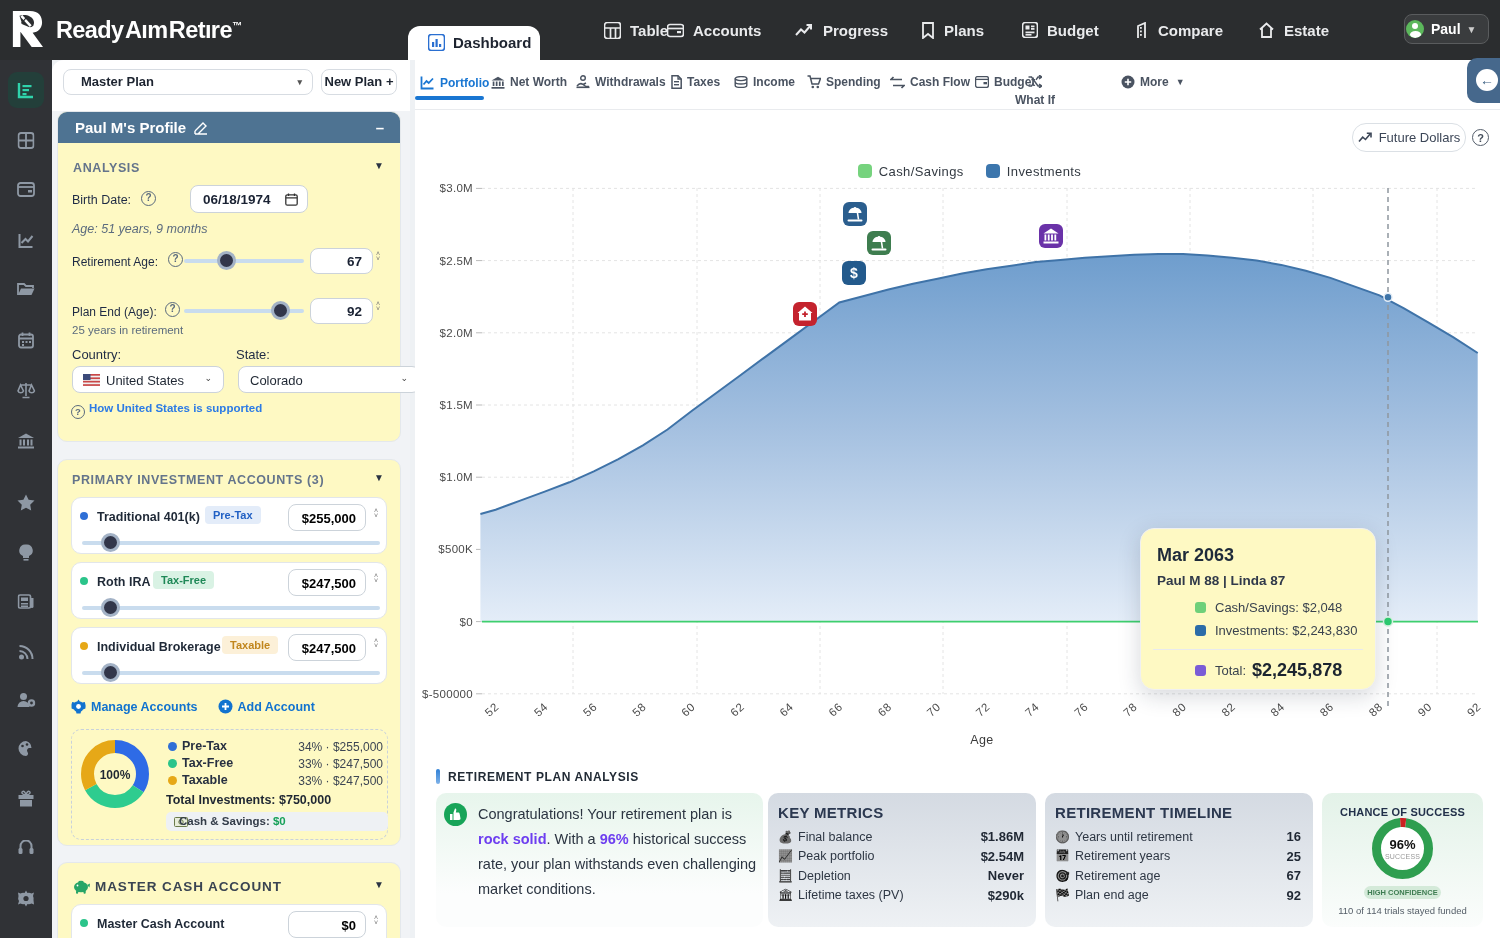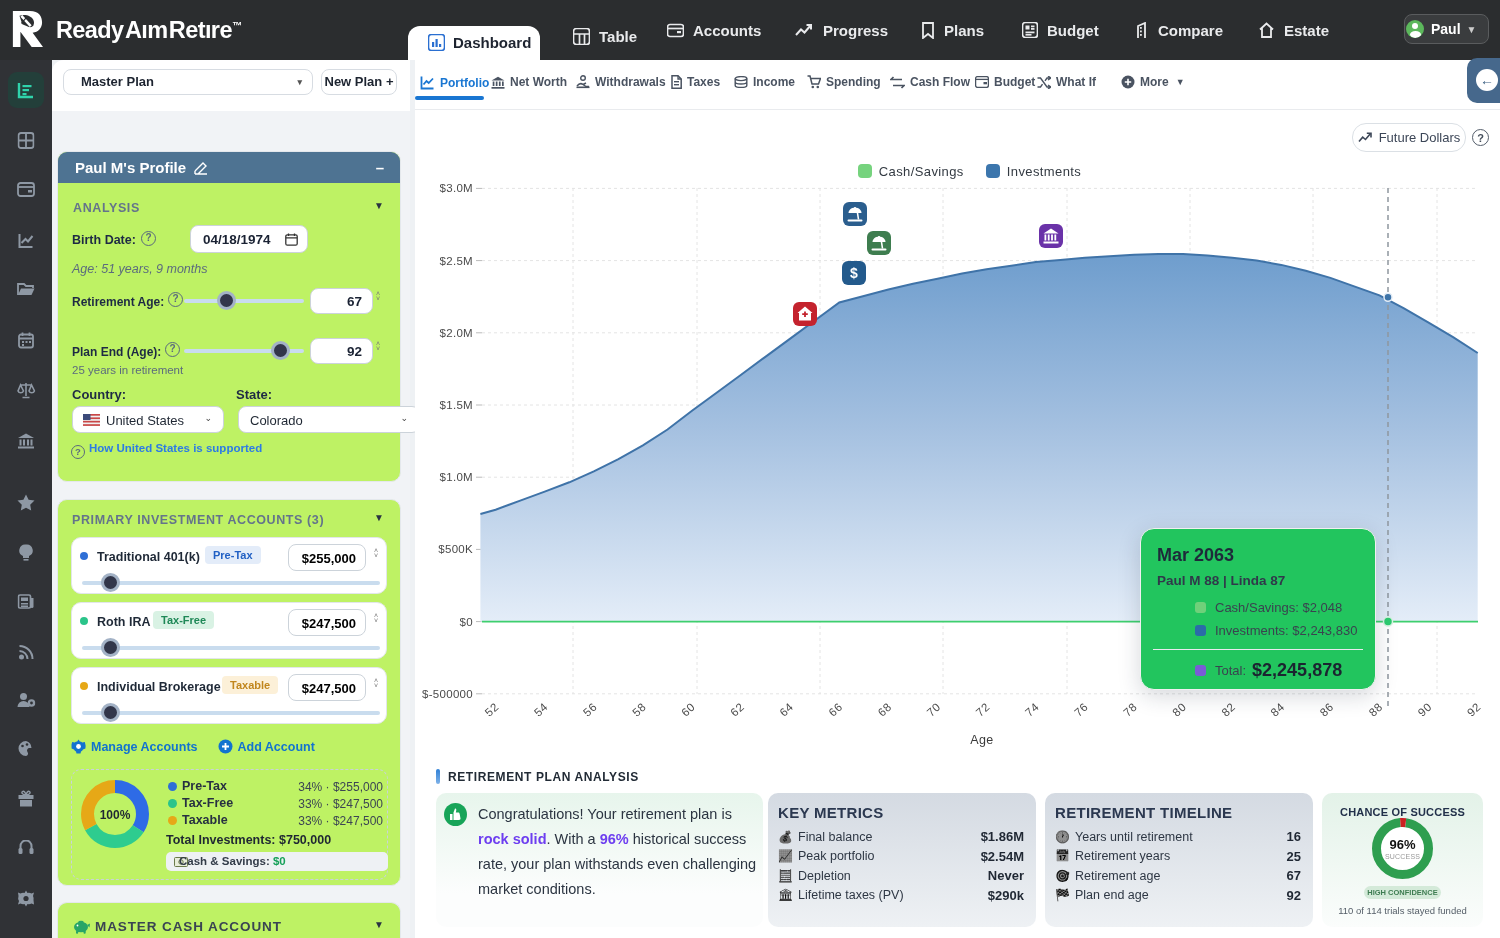--- a/index.html
+++ b/index.html
@@ -24,26 +24,26 @@
 
 #sbar { position:absolute; left:0; top:60px; width:52px; height:878px; background:#303236; }
 .sic { position:absolute; left:50%; transform:translateX(-50%); color:#8e98a4; }
 #sic-active { position:absolute; left:8px; top:12px; width:36px; height:36px; background:#233f3a; border-radius:9px; display:flex; align-items:center; justify-content:center; color:#2fd3ab; }
 
 #lpanel { position:absolute; left:52px; top:60px; width:358px; height:878px; background:#f1f3f6; border-top-left-radius:12px; }
 #mp-row { position:absolute; left:0; top:0; width:358px; height:51px; background:#fff; border-top-left-radius:12px; }
 #mp-sel { position:absolute; left:11px; top:9px; width:250px; height:26px; border:1px solid #d7dce2; border-radius:8px; background:#fff; font-size:13px; font-weight:bold; color:#1d2430; line-height:24px; padding-left:17px; }
 #mp-sel .car { position:absolute; right:10px; top:0; line-height:24px; color:#555; font-size:9px; }
 #np-btn { position:absolute; left:269px; top:9px; width:76px; height:26px; border:1px solid #d7dce2; border-radius:8px; background:#fff; font-size:13px; font-weight:bold; color:#1d2430; text-align:center; line-height:24px; }
-.card { position:absolute; left:5px; width:344px; background:#bef264; border:1px solid #e4e8ec; border-radius:10px;margin-top:40px; }
+.card { position:absolute; left:5px; width:344px; background:#fef9c3; border:1px solid #e4e8ec; border-radius:10px; }
 #card-profile { top:51px; height:331px; }
 #pf-hdr { height:31px; background:#4e7392; border-radius:9px 9px 0 0; color:#fff; font-size:15px; font-weight:bold; line-height:31px; padding-left:17px; }
 #pf-hdr .minus { position:absolute; right:16px; top:0; font-weight:bold; }
 .seclab { font-size:12.5px; font-weight:bold; color:#64748b; letter-spacing:0.6px; }
-.lab { font-size:12.5px; font-weight:bold; color:#1e2a44; }
+.lab { font-size:12.5px; font-weight:normal; color:#1e2a44; }
 .qm { display:inline-block; width:15px; height:15px; border:1.5px solid #5a6a7d; border-radius:50%; color:#5a6a7d; font-size:10px; font-weight:bold; text-align:center; line-height:12px; }
 .inputbox { position:absolute; border:1px solid #ccd3da; border-radius:8px; background:#fff; }
 .track { position:absolute; height:4px; border-radius:2px; background:#c9dcee; }
 .knob { position:absolute; width:19px; height:19px; border-radius:50%; background:#32364a; border:3px solid #a3b2c6; }
 .spin { position:absolute; color:#777; font-size:7px; line-height:5px; text-align:center; }
 
 .acct { position:absolute; left:13px; width:316px; height:57px; border:1px solid #e2e6ea; border-radius:10px; background:#fff; }
 .dot { position:absolute; width:8px; height:8px; border-radius:50%; }
 .badge { position:absolute; font-size:11px; font-weight:bold; border-radius:4px; padding:3px 8px; }
 .acname { position:absolute; font-size:12.5px; font-weight:bold; color:#1f2937; }
@@ -54,21 +54,21 @@
 .stab svg { display:block; }
 #st-underline { position:absolute; left:0px; top:36px; width:69px; height:3.5px; background:#1976d2; border-radius:2px; }
 #collapse-btn { position:absolute; left:1052px; top:-2px; width:33px; height:45px; background:#46688c; border-radius:10px 0 0 10px; }
 #collapse-btn .circ { position:absolute; left:9px; top:11px; width:22px; height:22px; background:#fff; border-radius:50%; color:#3b5f82; font-size:14px; text-align:center; line-height:22px; font-weight:bold; }
 #ctitle { position:absolute; left:0; top:65px; width:1085px; text-align:center; font-size:14.5px; font-weight:bold; color:#37404a; letter-spacing:0.4px; }
 #fd-btn { position:absolute; left:937px; top:63px; width:114px; height:29px; border:1px solid #dbe0e5; border-radius:14px; font-size:13px; color:#3c4657; display:flex; align-items:center; justify-content:center; gap:6px; }
 #fd-qm { position:absolute; left:1057px; top:69px; width:17px; height:17px; border:1.5px solid #545e6b; border-radius:50%; color:#444e5b; font-size:11px; font-weight:bold; text-align:center; line-height:16px; }
 #legend { position:absolute; left:12px; top:104px; width:1085px; display:flex; justify-content:center; gap:22px; font-size:13px; color:#333a42; letter-spacing:0.4px; }
 #legend .sw { display:inline-block; width:14px; height:14px; border-radius:4px; margin-right:7px; vertical-align:-2px; }
 
-#tip { position:absolute; left:1140px; top:528px; width:236px; height:162px; background:#22c55e; border-radius:14px; box-shadow:0 6px 22px rgba(30,40,60,0.18); border:1px solid #f0f0f0; }
+#tip { position:absolute; left:1140px; top:528px; width:236px; height:162px; background:#fef9c3; border-radius:14px; box-shadow:0 6px 22px rgba(30,40,60,0.18); border:1px solid #f0f0f0; }
 #tip .t1 { font-size:18px; font-weight:bold; color:#1e2a3a; margin:16px 0 0 16px; }
 #tip .t2 { font-size:13.5px; font-weight:bold; color:#30394a; margin:7px 0 0 16px; }
 .tiprow { display:flex; align-items:center; margin:8px 8px 0 16px; font-size:13px; color:#3a434f;padding-left:38px; }
 .tiprow .sq { width:11px; height:11px; border-radius:3px; margin-right:9px; }
 #tip hr { border:none; border-top:1px solid #e8eaee; margin:11px 12px 0 12px; }
 
 #an-hdr { position:absolute; left:436px; top:769px; display:flex; align-items:center; }
 #an-hdr .bar { width:4px; height:15px; border-radius:2px; background:linear-gradient(#2f80d6,#7fb2e8); margin-right:8px; }
 #an-hdr .t { font-size:12px; font-weight:bold; color:#222b36; letter-spacing:0.6px; }
 .ancard { position:absolute; top:793px; height:134px; border-radius:10px; }
@@ -96,21 +96,21 @@
     <div id="tab-dash"></div>
     <div id="tab-dash-in">
       <svg width="17" height="17" viewBox="0 0 17 17">
           <rect x="0.5" y="0.5" width="16" height="16" rx="3" fill="none" stroke="#2a6fd1" stroke-width="1.6"></rect>
           <rect x="4" y="8" width="2.2" height="5" fill="#2a6fd1"></rect>
           <rect x="7.5" y="5" width="2.2" height="8" fill="#2a6fd1"></rect>
           <rect x="11" y="10" width="2.2" height="3" fill="#2a6fd1"></rect>
         </svg>
       <span>Dashboard</span>
     </div>
-    <div class="htab" style="left:573px;margin-top:6px;">
+    <div class="htab" style="left:604px;">
       <svg width="17" height="17" viewBox="0 0 17 17">
           <rect x="0.5" y="0.5" width="16" height="16" rx="3" fill="none" stroke="#e9eaec" stroke-width="1.7"></rect>
           <path d="M1 6 H16 M6.5 6 V16 M11.5 6 V16" stroke="#e9eaec" stroke-width="1.7" fill="none"></path>
         </svg>
       <span>Table</span>
     </div>
     <div class="htab" style="left:667px;">
       <svg width="17" height="17" viewBox="0 0 17 17">
           <rect x="0.5" y="2.5" width="16" height="12" rx="2.5" fill="none" stroke="#e9eaec" stroke-width="1.7"></rect>
           <path d="M1 6.5 H16" stroke="#e9eaec" stroke-width="1.7"></path>
@@ -259,21 +259,21 @@
 
     <div class="card" id="card-profile">
       <div id="pf-hdr">Paul M's Profile &nbsp;<svg width="14" height="14" viewBox="0 0 14 14" style="vertical-align:-2px">
             <path d="M1 13 H13 M1 10 V13 M1 10 L9 2 L12 5 L4 13" stroke="#fff" stroke-width="1.4" fill="none"></path>
           </svg><span class="minus">–</span></div>
       <div class="abs seclab" style="left:15px;top:49px;">ANALYSIS</div>
       <div class="abs" style="right:16px;top:48px;color:#2a3342;font-size:10px;">▼</div>
       <div class="abs lab" style="left:14px;top:81px;">Birth Date:</div>
         <span class="qm abs" style="left:83px;top:79px;">?</span>
       <div class="inputbox" style="left:132px;top:72.5px;width:118px;height:28px;">
-        <span class="abs" style="left:12px;top:6px;font-size:13.5px;font-weight:bold;color:#1a2233;">04/18/1974</span>
+        <span class="abs" style="left:12px;top:6px;font-size:13.5px;font-weight:bold;color:#1a2233;">06/18/1974</span>
         <svg class="abs" style="right:9px;top:7px;" width="13" height="13" viewBox="0 0 13 13">
             <rect x="0.8" y="1.8" width="11.4" height="10.4" rx="1.5" fill="none" stroke="#333" stroke-width="1.3"></rect>
             <path d="M0.8 4.8 H12.2 M3.5 0.5 V3 M9.5 0.5 V3" stroke="#333" stroke-width="1.3"></path>
           </svg>
       </div>
       <div class="abs" style="left:14px;top:110px;font-size:12.5px;font-style:italic;color:#5b6b7e;">Age: 51 years, 9 months</div>
       <div class="abs lab" style="left:14px;top:143px;font-size:12px;">Retirement Age:</div>
         <span class="qm abs" style="left:110px;top:140px;">?</span>
       <div class="track" style="left:126px;top:146.5px;width:120px;"></div>
       <div class="knob" style="left:158.5px;top:139px;"></div>
@@ -468,21 +468,21 @@
       <span>Cash Flow</span>
     </div>
     <div class="stab" style="left:560px;">
       <svg width="14" height="12" viewBox="0 0 14 12">
           <rect x="0.6" y="0.6" width="12.8" height="10.8" rx="1.8" fill="none" stroke="#4a5361" stroke-width="1.3"></rect>
           <path d="M0.6 3.4 H13.4" stroke="#4a5361" stroke-width="1.3"></path>
           <rect x="8.5" y="6" width="3.5" height="2.3" fill="#4a5361"></rect>
         </svg>
       <span>Budget</span>
     </div>
-    <div class="stab" style="left:622px;">
+    <div class="stab" style="left:600px;flex-direction:column;">
       <svg width="14" height="13" viewBox="0 0 14 13">
           <path d="M0.5 2 H3.5 L10 11 H13.5 M13.5 2 H10 L8 4.8 M0.5 11 H3.5 L5.5 8.2 M11 0 L13.8 2 L11 4 M11 9 L13.8 11 L11 13" stroke="#4a5361" stroke-width="1.4" fill="none"></path>
         </svg>
       <span>What If</span>
     </div>
     <div class="stab" style="left:706px;">
       <svg width="14" height="14" viewBox="0 0 14 14">
           <circle cx="7" cy="7" r="6.5" fill="#4a5361"></circle>
           <path d="M7 3.8 V10.2 M3.8 7 H10.2" stroke="#fff" stroke-width="1.6"></path>
         </svg>

